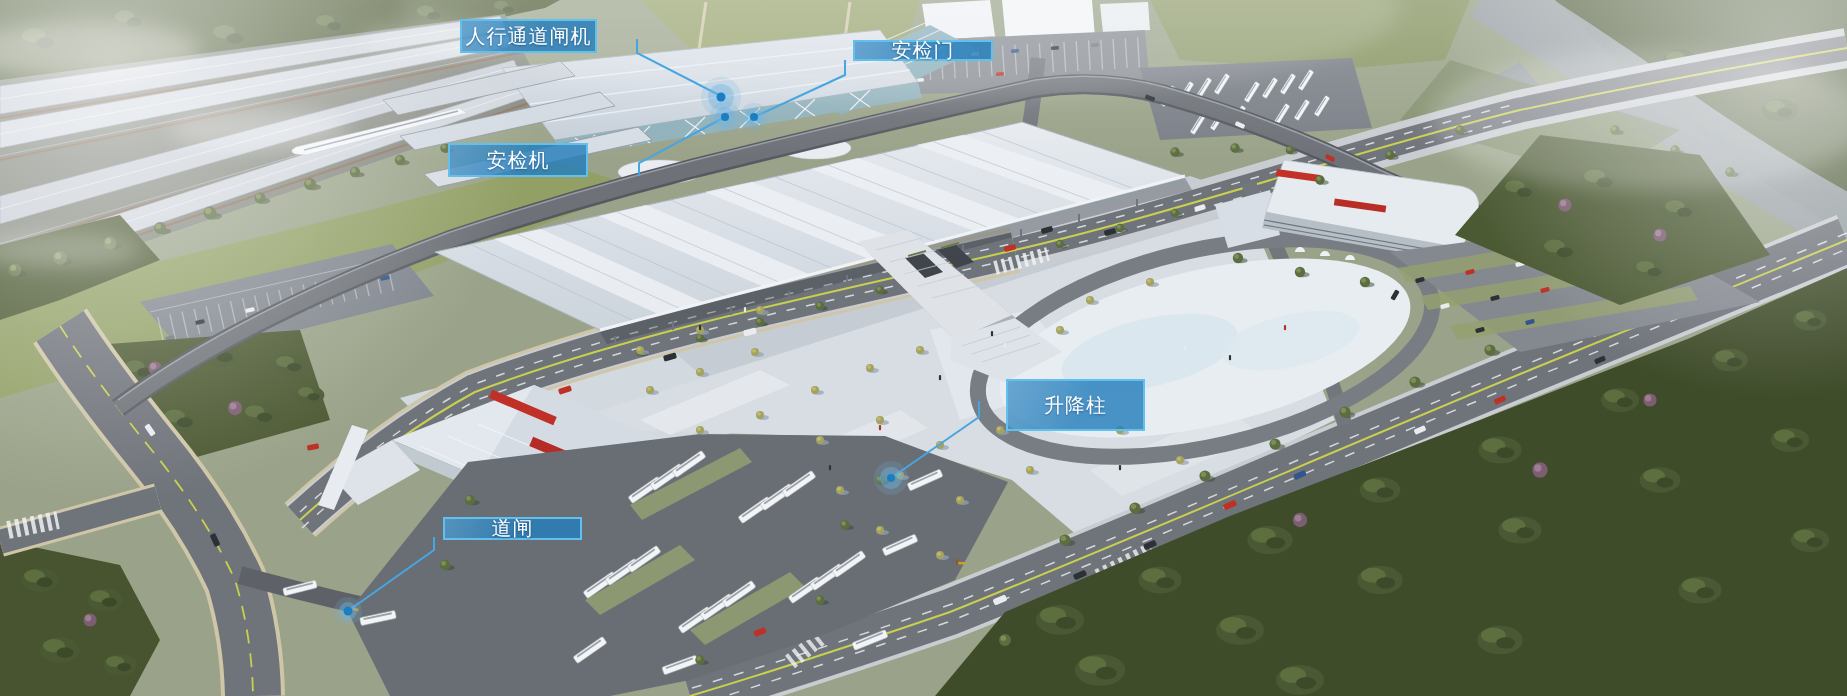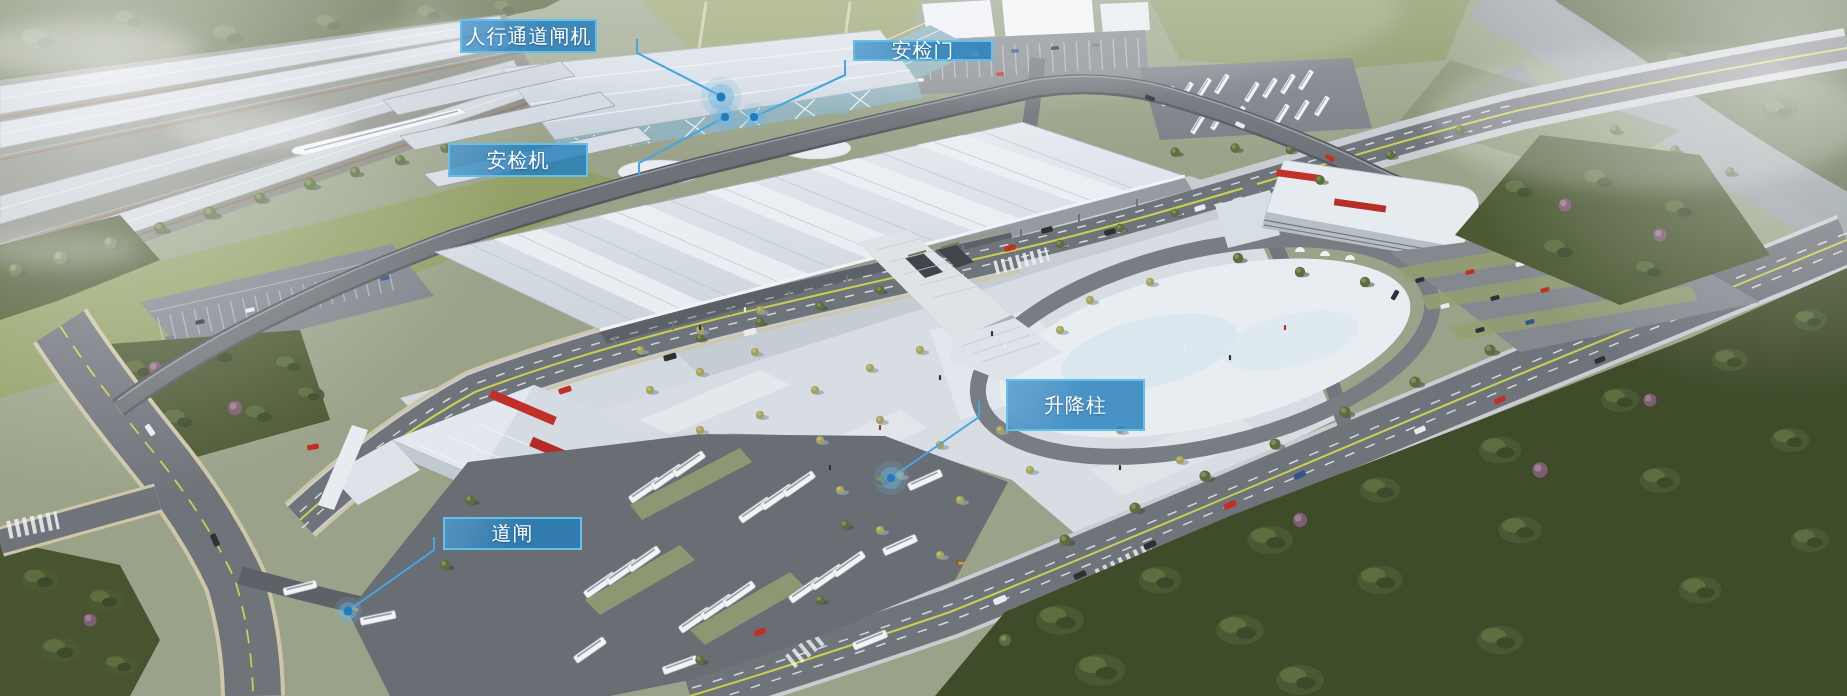--- a/index.html
+++ b/index.html
@@ -622,17 +622,17 @@
 </div>
 <div class="callout" style="left: 853px; top: 40px; width: 140px; height: 21px;">
   <span>安检门</span>
 </div>
 <div class="callout" style="left: 448px; top: 143px; width: 140px; height: 34px;">
   <span>安检机</span>
 </div>
 <div class="callout" style="left: 986px; top: 379px; width: 139px; height: 52px; margin-left: 20px;">
   <span>升降柱</span>
 </div>
-<div class="callout" style="left: 443px; top: 517px; width: 139px; height: 33px;">
+<div class="callout" style="left: 443px; top: 517px; width: 139px; height: 23px;">
   <span>道闸</span>
 </div>
 
 </div>
 
 </body></html>

